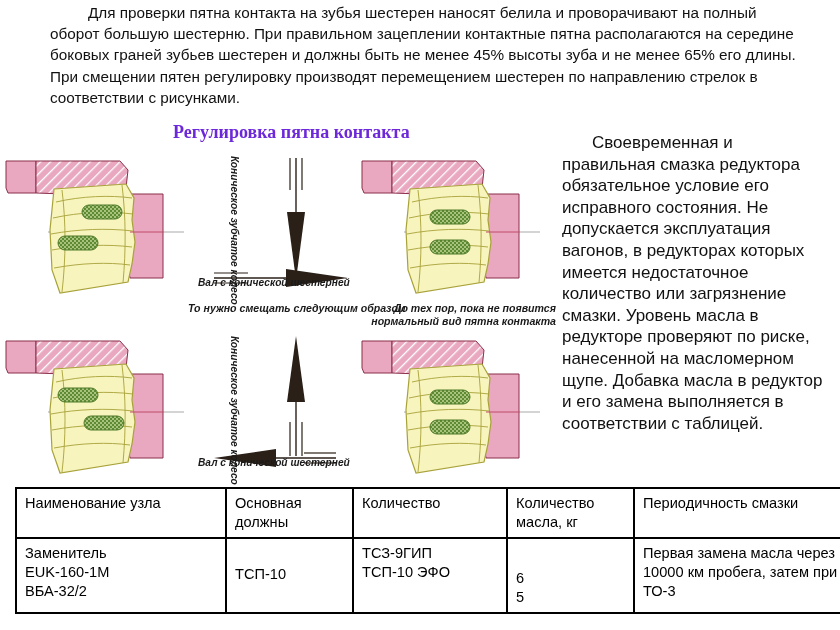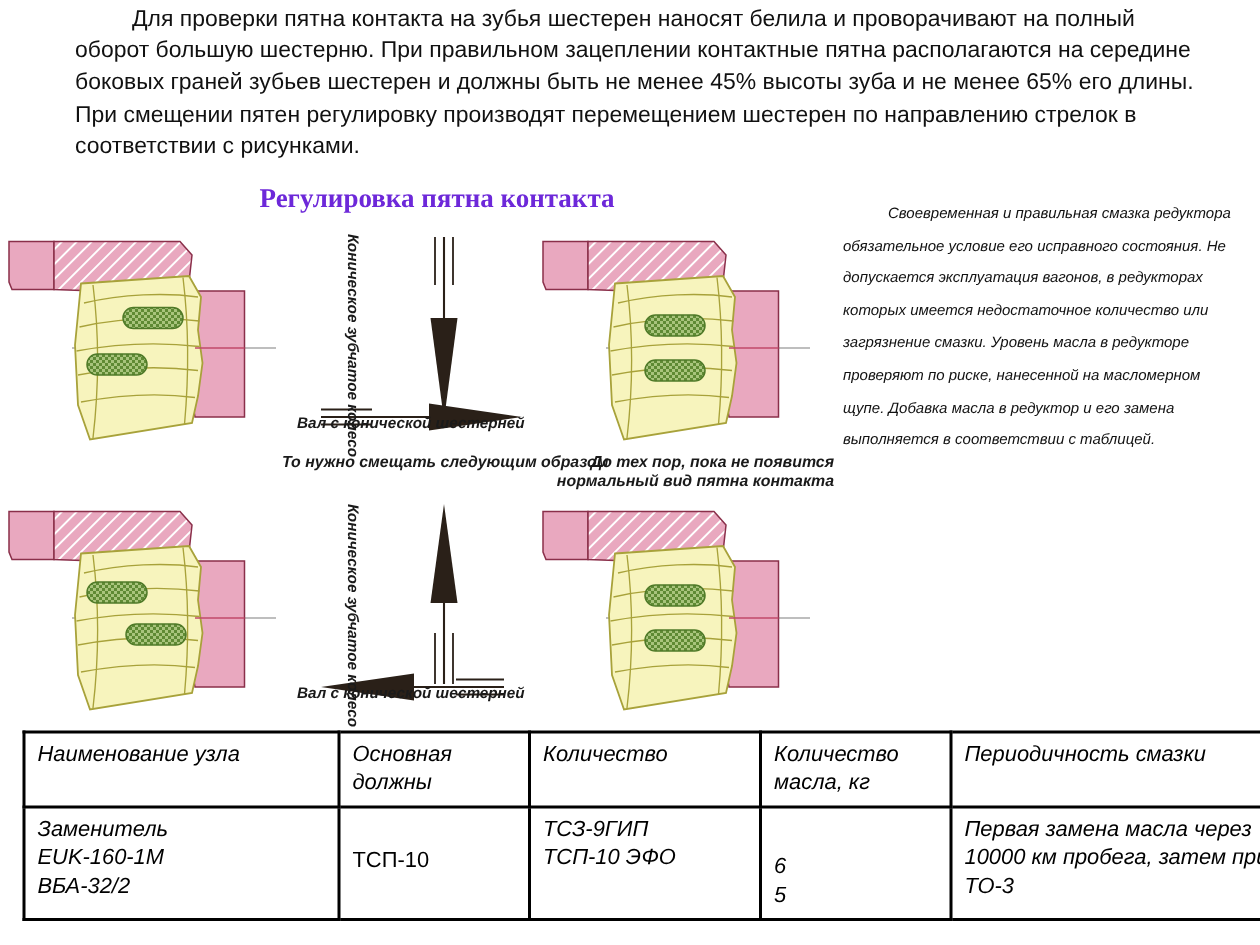--- a/index.html
+++ b/index.html
@@ -75,25 +75,24 @@
     writing-mode: vertical-rl;
     text-orientation: mixed;
   }
 
   
   #side-paragraph {
     position: absolute;
     left: 562px;
     top: 132px;
     width: 268px;
-    font-size: 10px;
+    font-size: 17px;
     line-height: 21.6px;
     text-indent: 30px;
     color: #111;
-    font-style: italic;
   }
 
   
   #lubrication-table {
     position: absolute;
     left: 15px;
     top: 487px;
     width: 812px;
     border-collapse: collapse;
     table-layout: fixed;
@@ -106,21 +105,21 @@
     line-height: 19px;
     font-weight: normal;
     text-align: left;
     color: #000;
   }
   #lubrication-table .c0 { width: 193px; }
   #lubrication-table .c1 { width: 110px; }
   #lubrication-table .c2 { width: 137px; }
   #lubrication-table .c3 { width: 110px; }
   #lubrication-table .c4 { width: 262px; }
-  .cell-lines span { display: block; font-style: italic; }
+  .cell-lines span { display: block; }
   .mid-cell { padding-top: 26px !important; margin-top: 20px; }
   .qty-cell { padding-top: 30px !important; }
 </style>
 </head>
 <body>
 
 <div id="intro-paragraph">Для проверки пятна контакта  на зубья шестерен наносят белила и проворачивают на полный оборот большую шестерню. При правильном зацеплении контактные пятна располагаются на середине боковых граней зубьев шестерен и должны быть не менее 45% высоты зуба и не менее 65% его длины. При смещении пятен регулировку производят перемещением шестерен по направлению стрелок в соответствии с рисунками.</div>
 
 <div id="diagram-figure">
 

